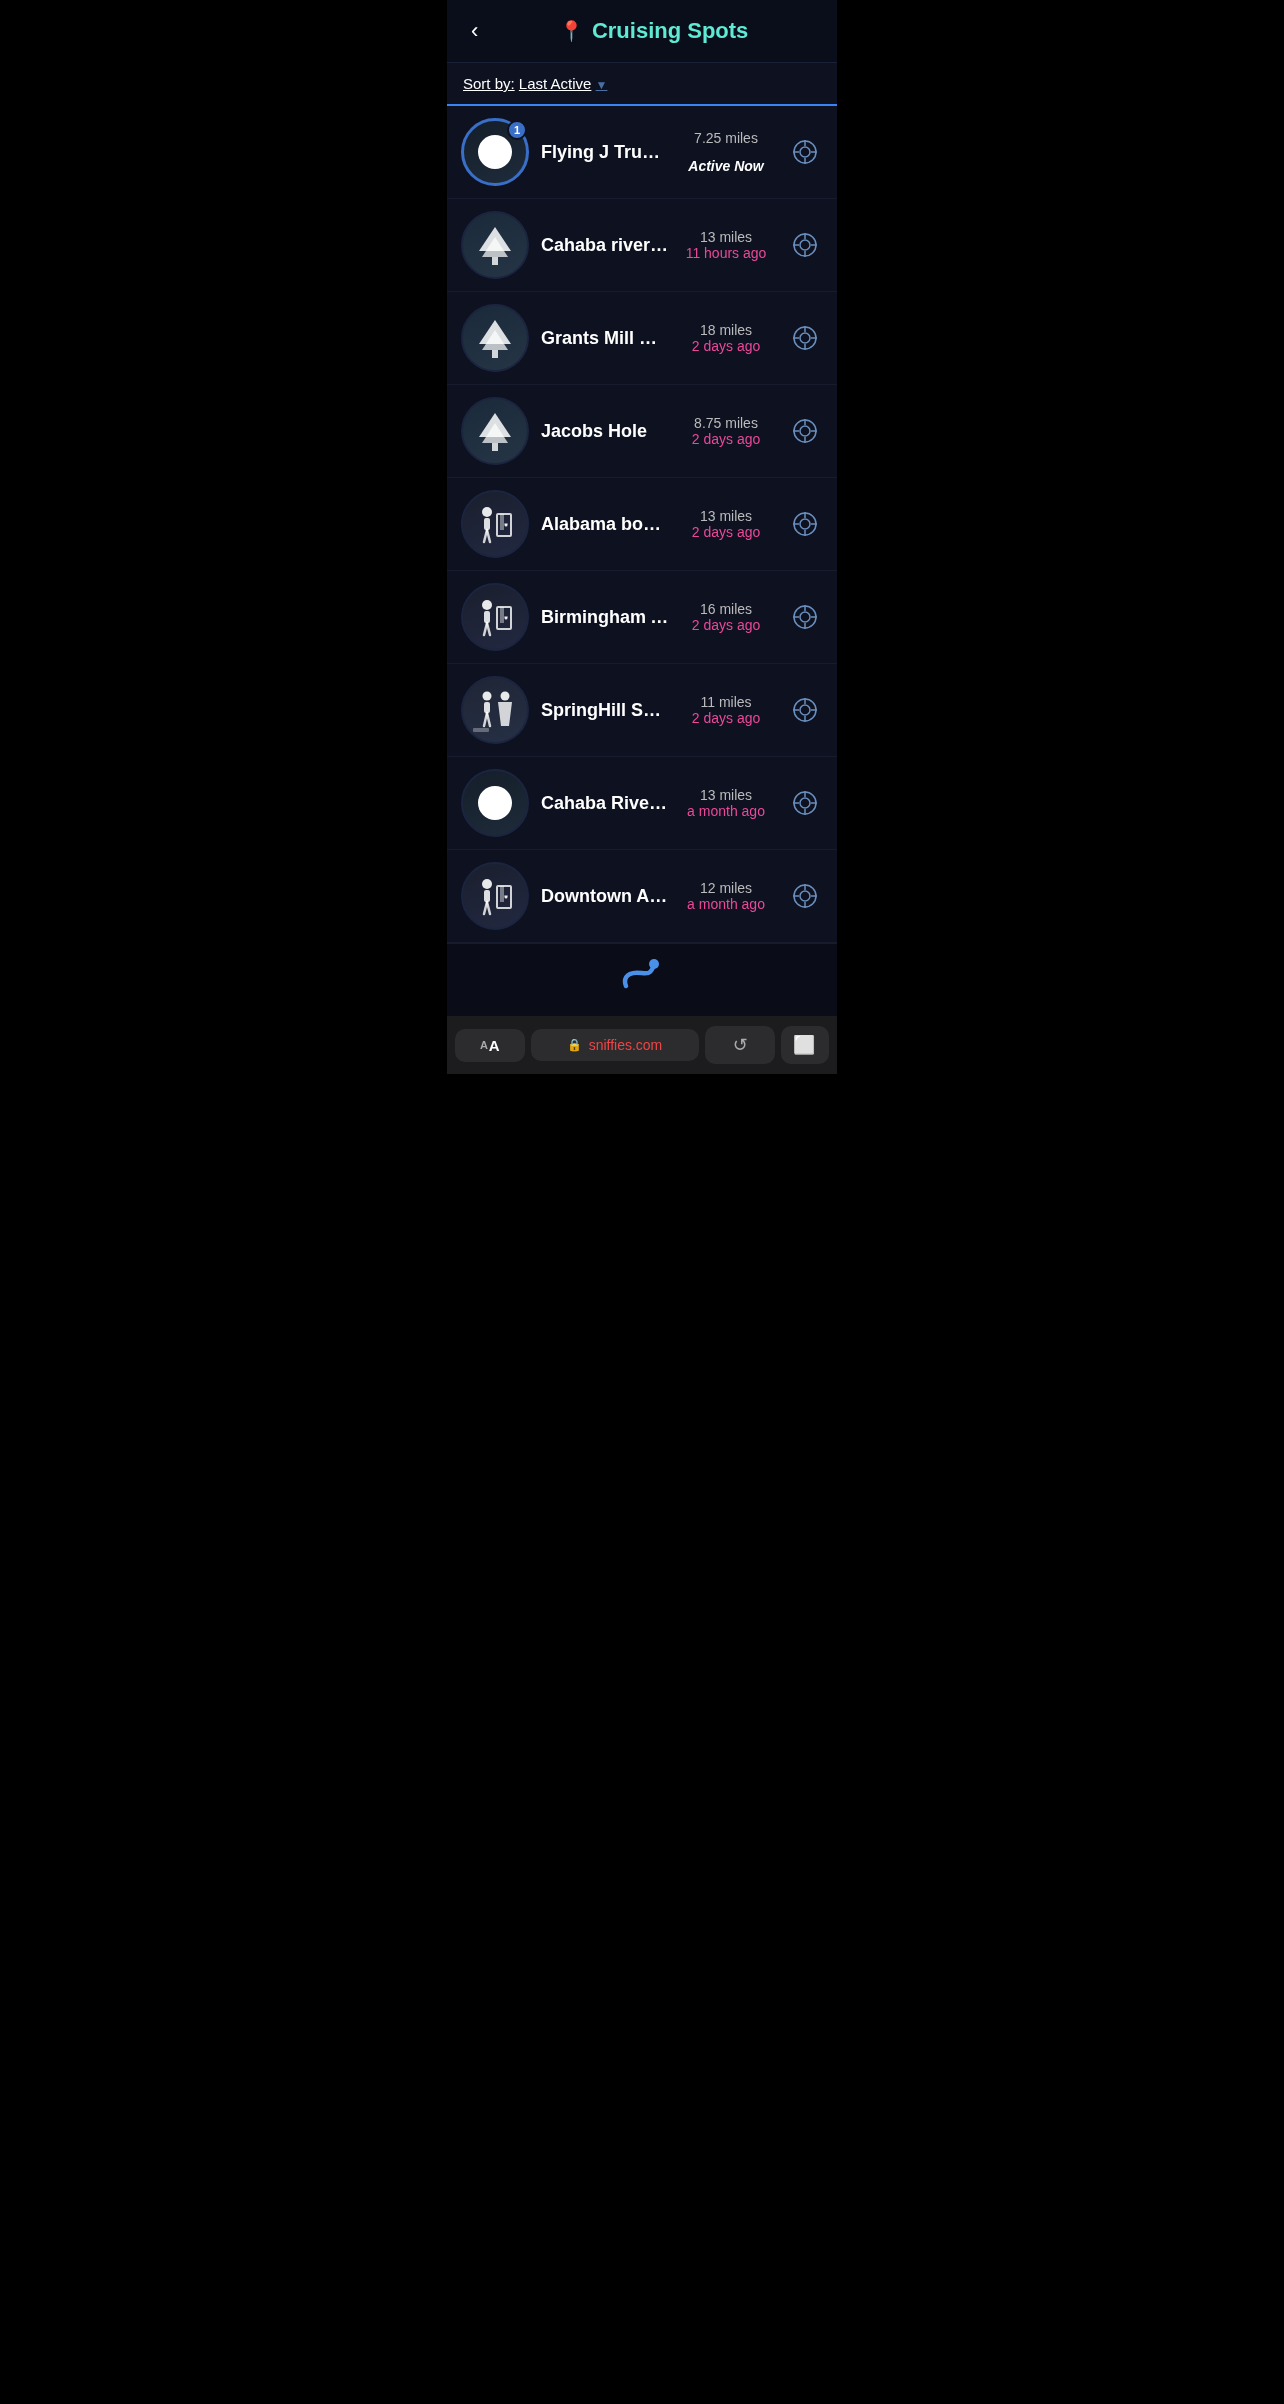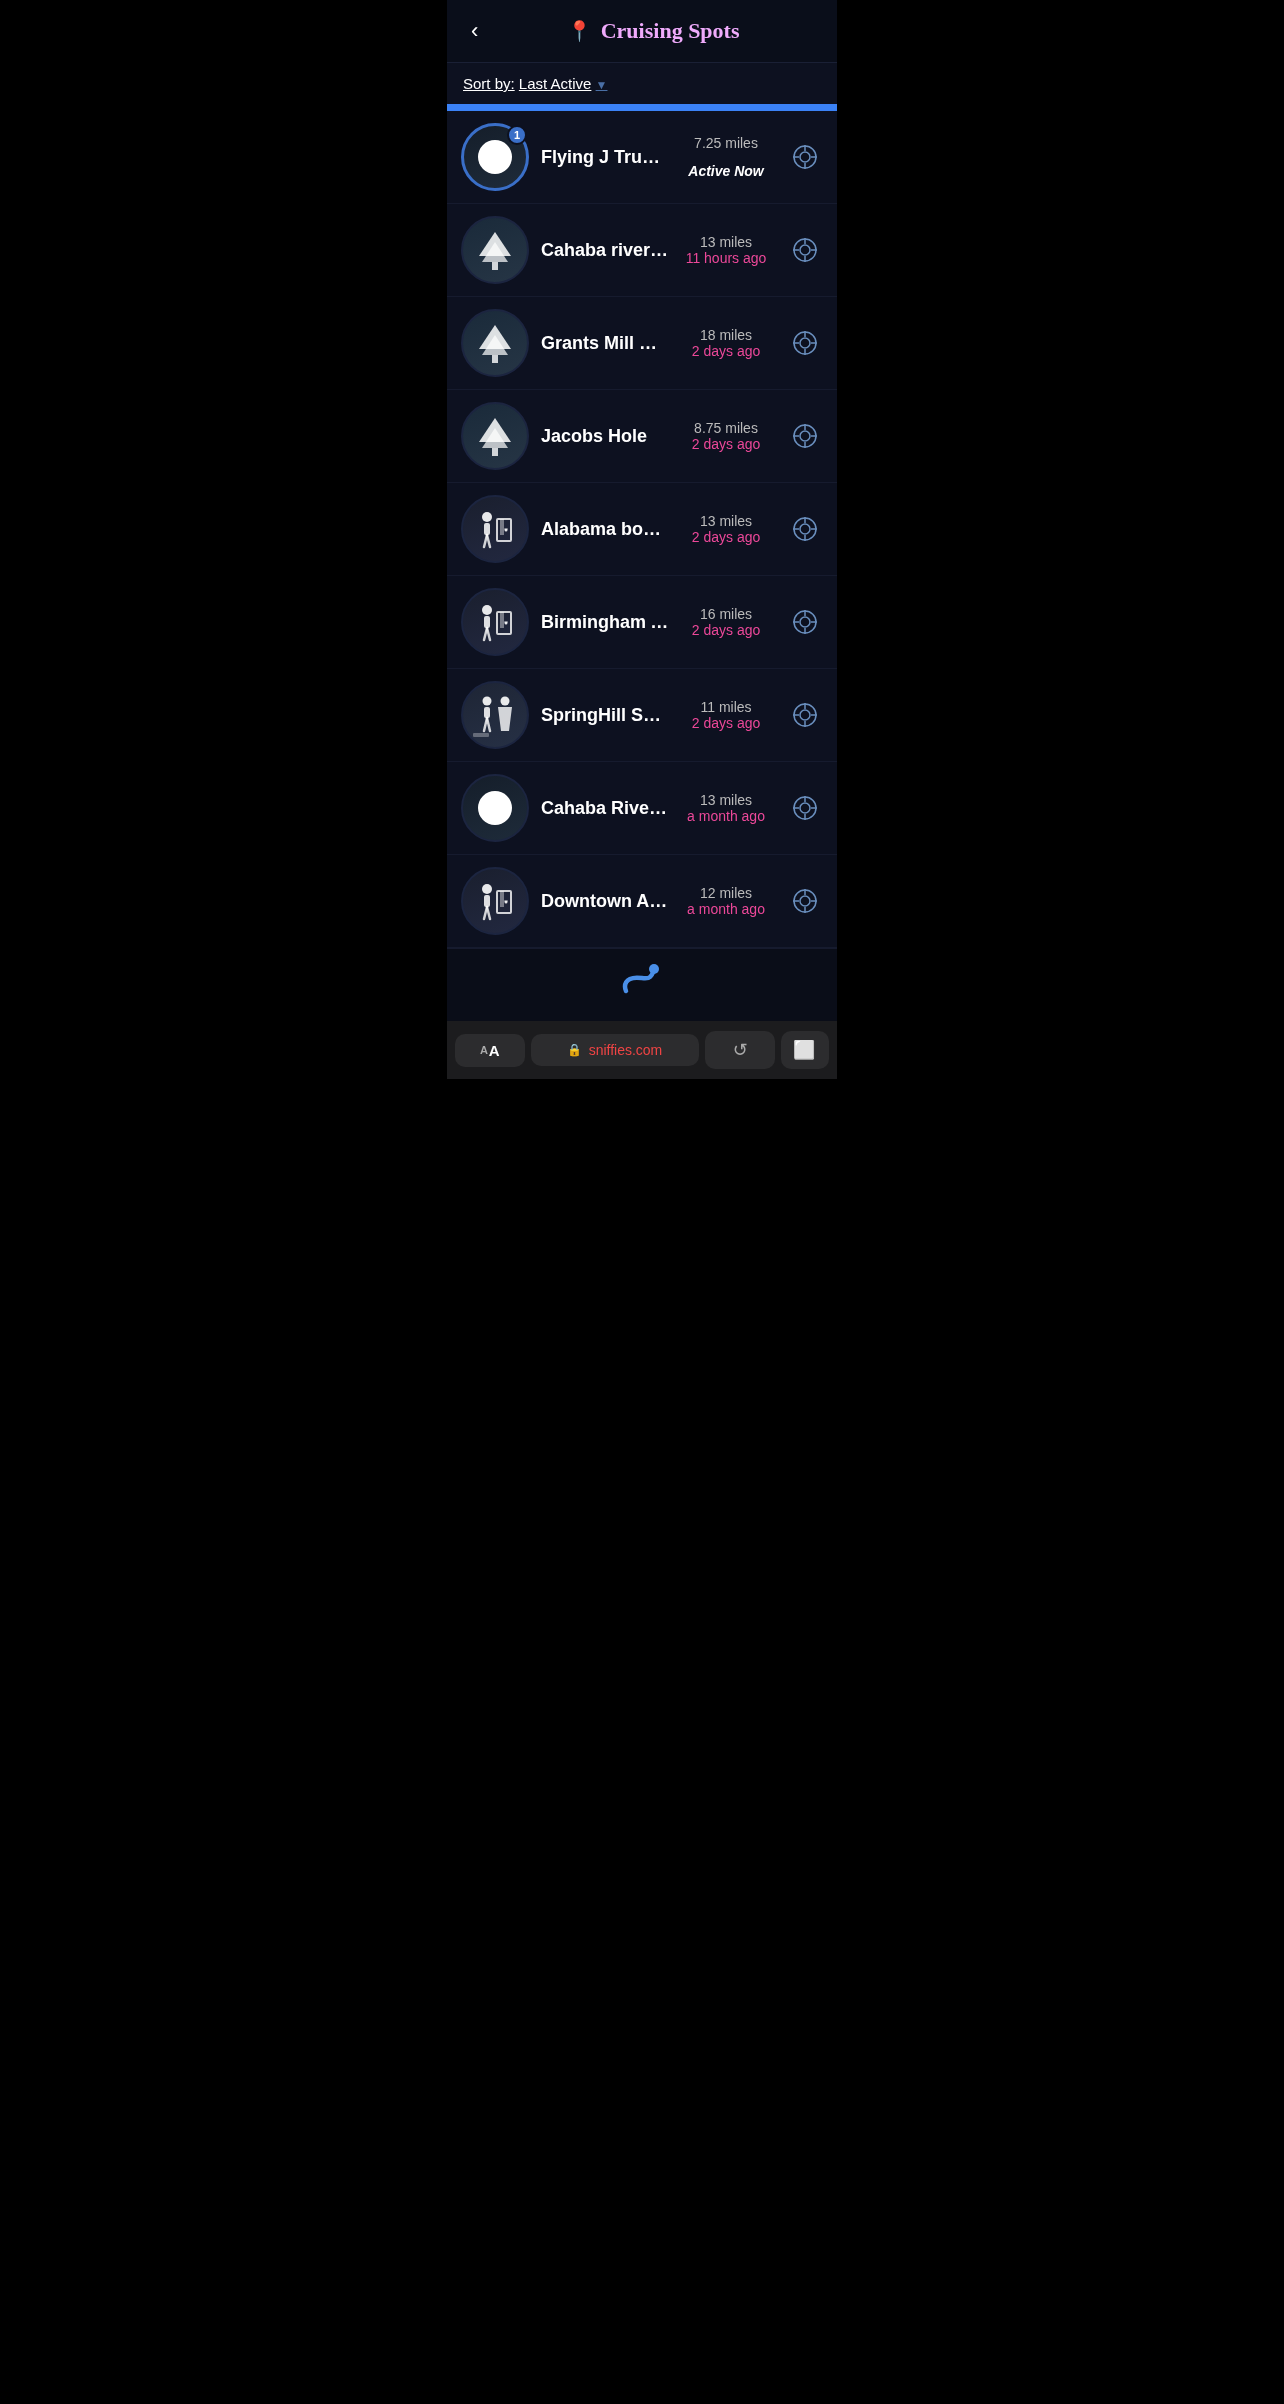--- a/index.html
+++ b/index.html
@@ -43,29 +43,28 @@
     }
 
     .location-icon {
       font-size: 20px;
       color: #fff;
     }
 
     .header-title {
       font-size: 22px;
       font-weight: 700;
-      color: #f0abfc;
-      font-family: Liberation Serif, serif;
+      color: #5eead4;
     }
 
     
     .sort-bar {
       background: #0d1120;
       padding: 12px 16px;
-      border-bottom: 7px solid #3b82f6;
+      border-bottom: 2px solid #3b82f6;
       font-size: 15px;
       color: #ccc;
     }
 
     .sort-bar span {
       color: #fff;
       text-decoration: underline;
       font-weight: 500;
     }
 

